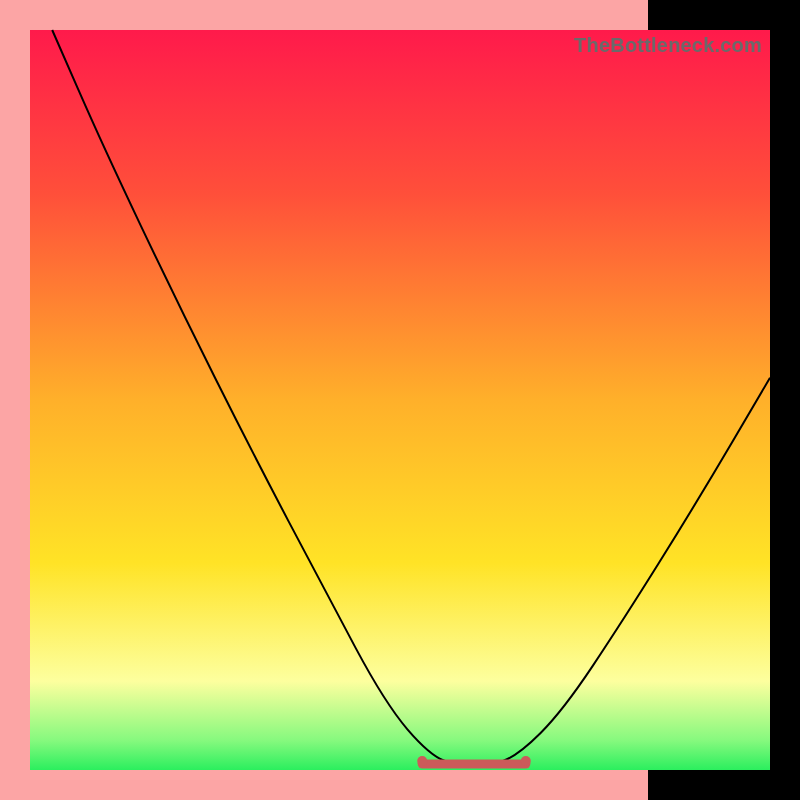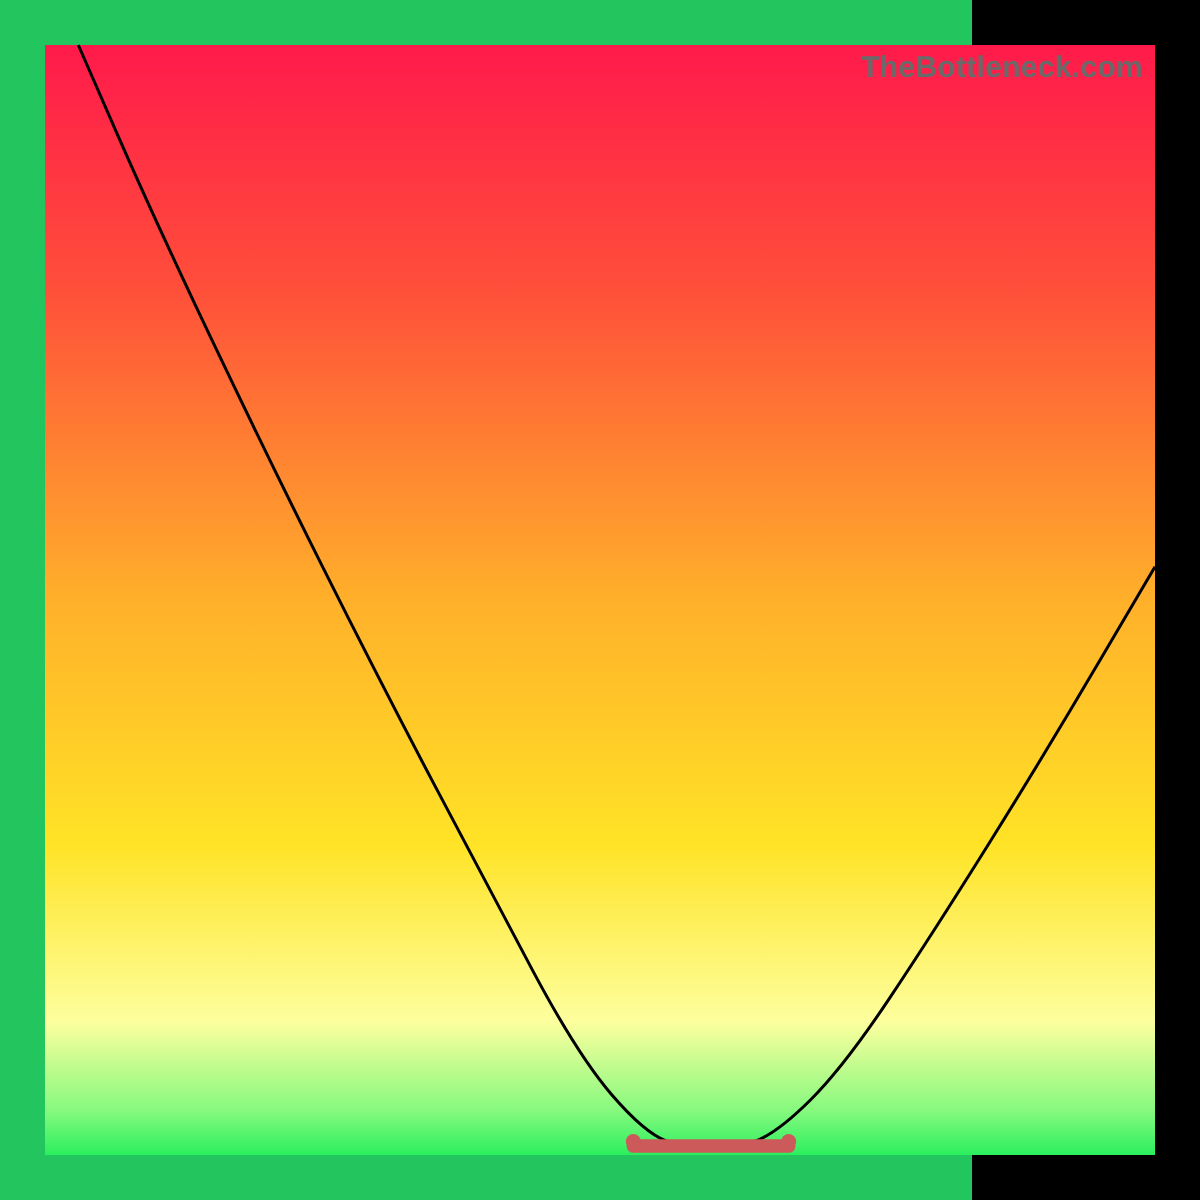--- a/index.html
+++ b/index.html
@@ -1,21 +1,21 @@
 <!DOCTYPE html>
 <html><head>
 <meta charset="utf-8">
 <style>
   * { margin: 0; padding: 0; box-sizing: border-box; }
   html, body { width: 800px; height: 800px; overflow: hidden; background: #000; }
   .frame {
     position: relative;
     width: 648px;
     height: 800px;
-    background: #22c55e;
+    background: #fca5a5;
   }
   .plot-area {
     position: absolute;
     left: 30px;
     top: 30px;
     width: 740px;
     height: 740px;
     
     background: linear-gradient(to bottom,
       var(--c-top) 0%,

